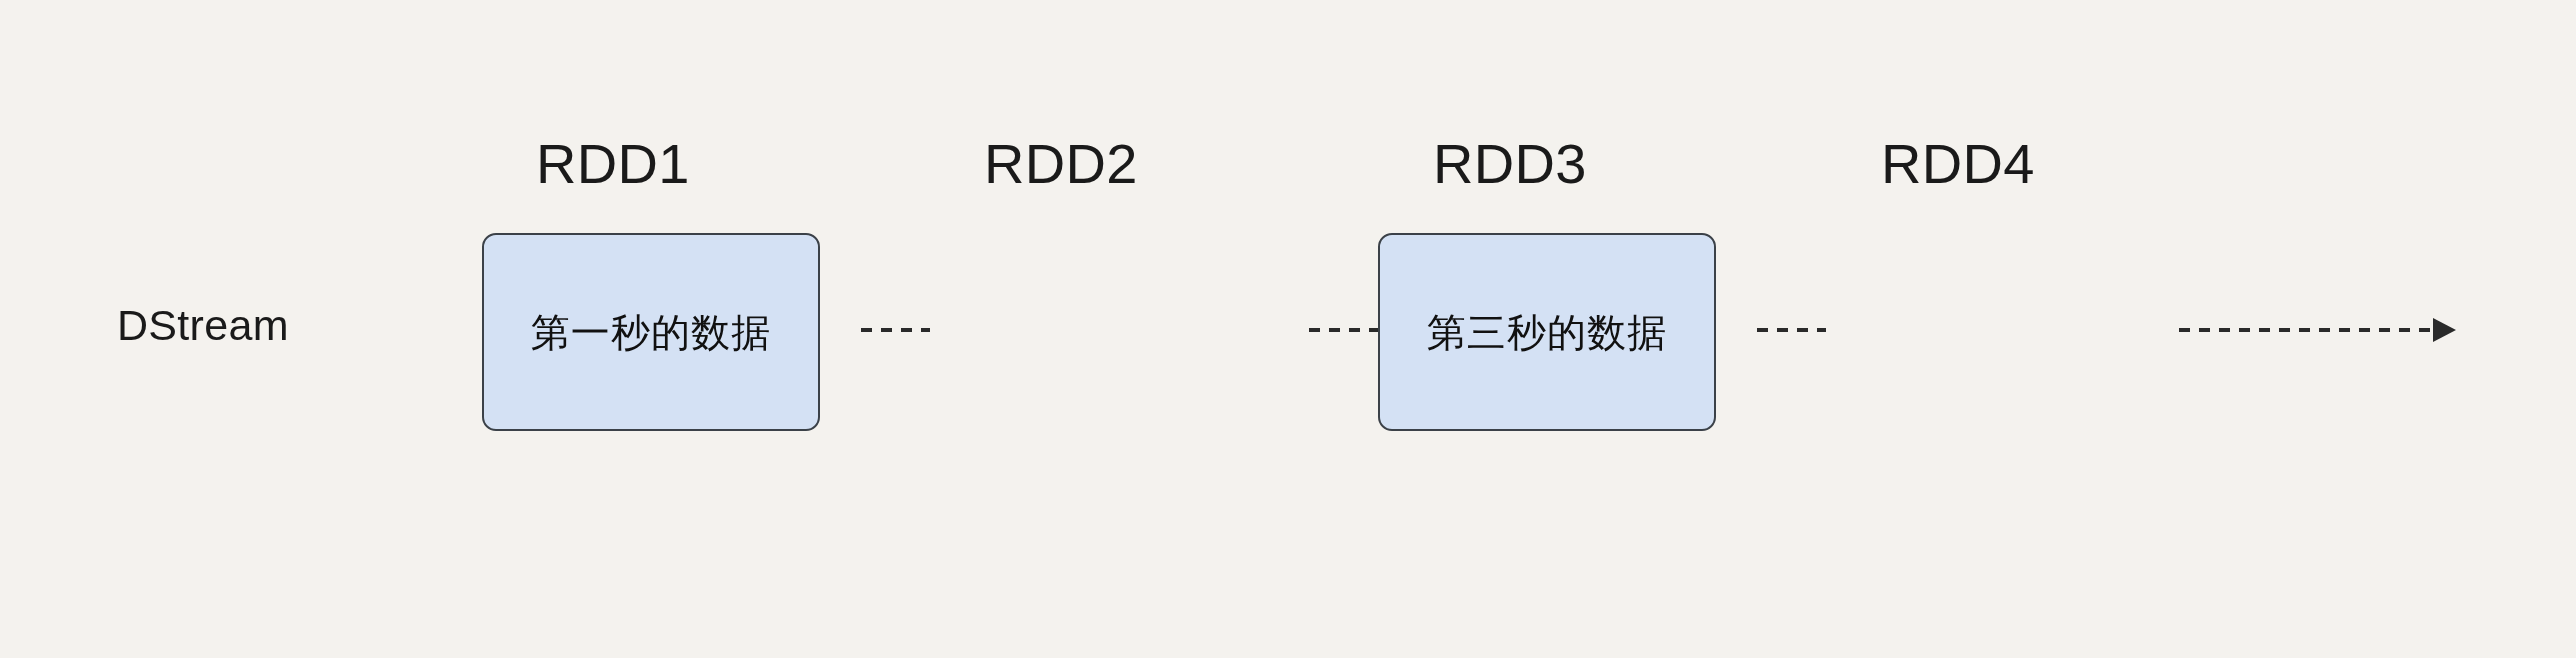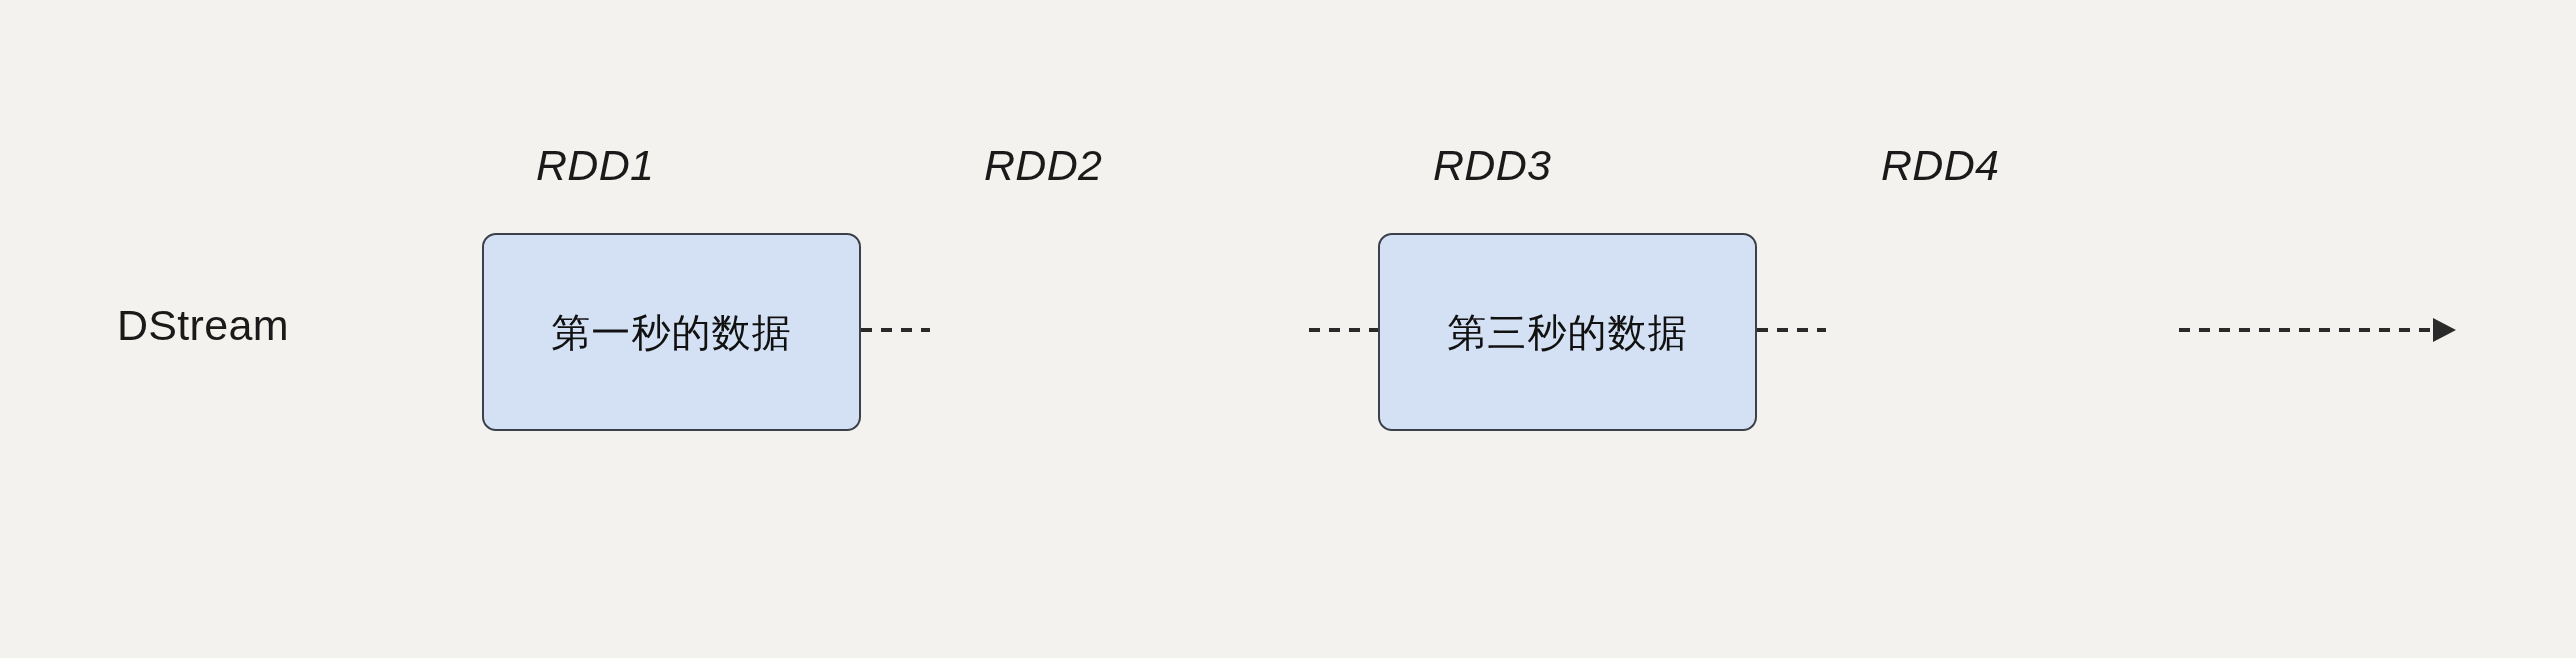--- a/index.html
+++ b/index.html
@@ -28,34 +28,33 @@
     font-size: 43px;
     line-height: 1;
     color: #1a1a1a;
     letter-spacing: 0.3px;
     white-space: nowrap;
   }
 
   
   .rdd-caption {
     position: absolute;
-    top: 144px;
-    font-size: 43px;
+    top: 136px;
+    font-size: 56px;
     line-height: 1;
     color: #1a1a1a;
     letter-spacing: 0.3px;
     white-space: nowrap;
-    font-style: italic;
   }
 
   
   .rdd-box {
     position: absolute;
     top: 233px;
-    width: 379px;
+    width: 338px;
     height: 198px;
     box-sizing: border-box;
     background: #d4e1f4;
     border: 2.7px solid #3b4148;
     border-radius: 14px;
     display: flex;
     align-items: center;
     justify-content: center;
   }
   .rdd-box-text {

